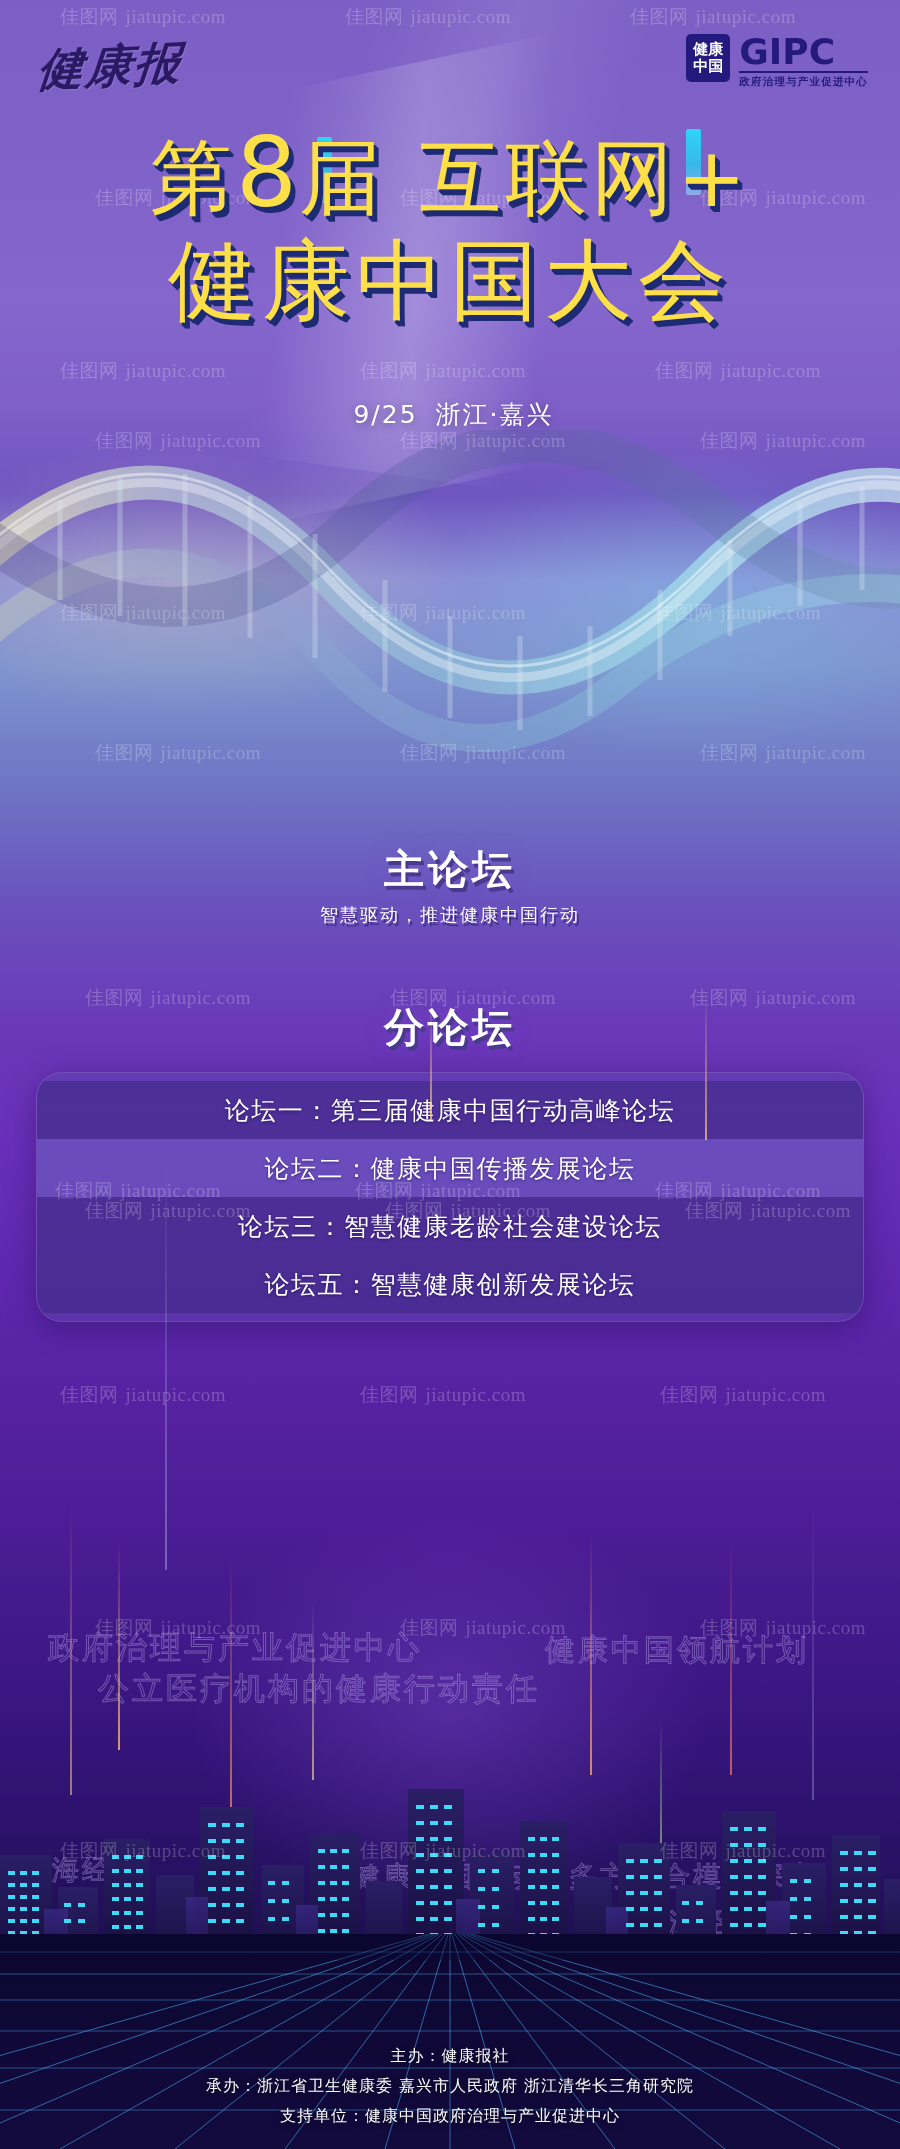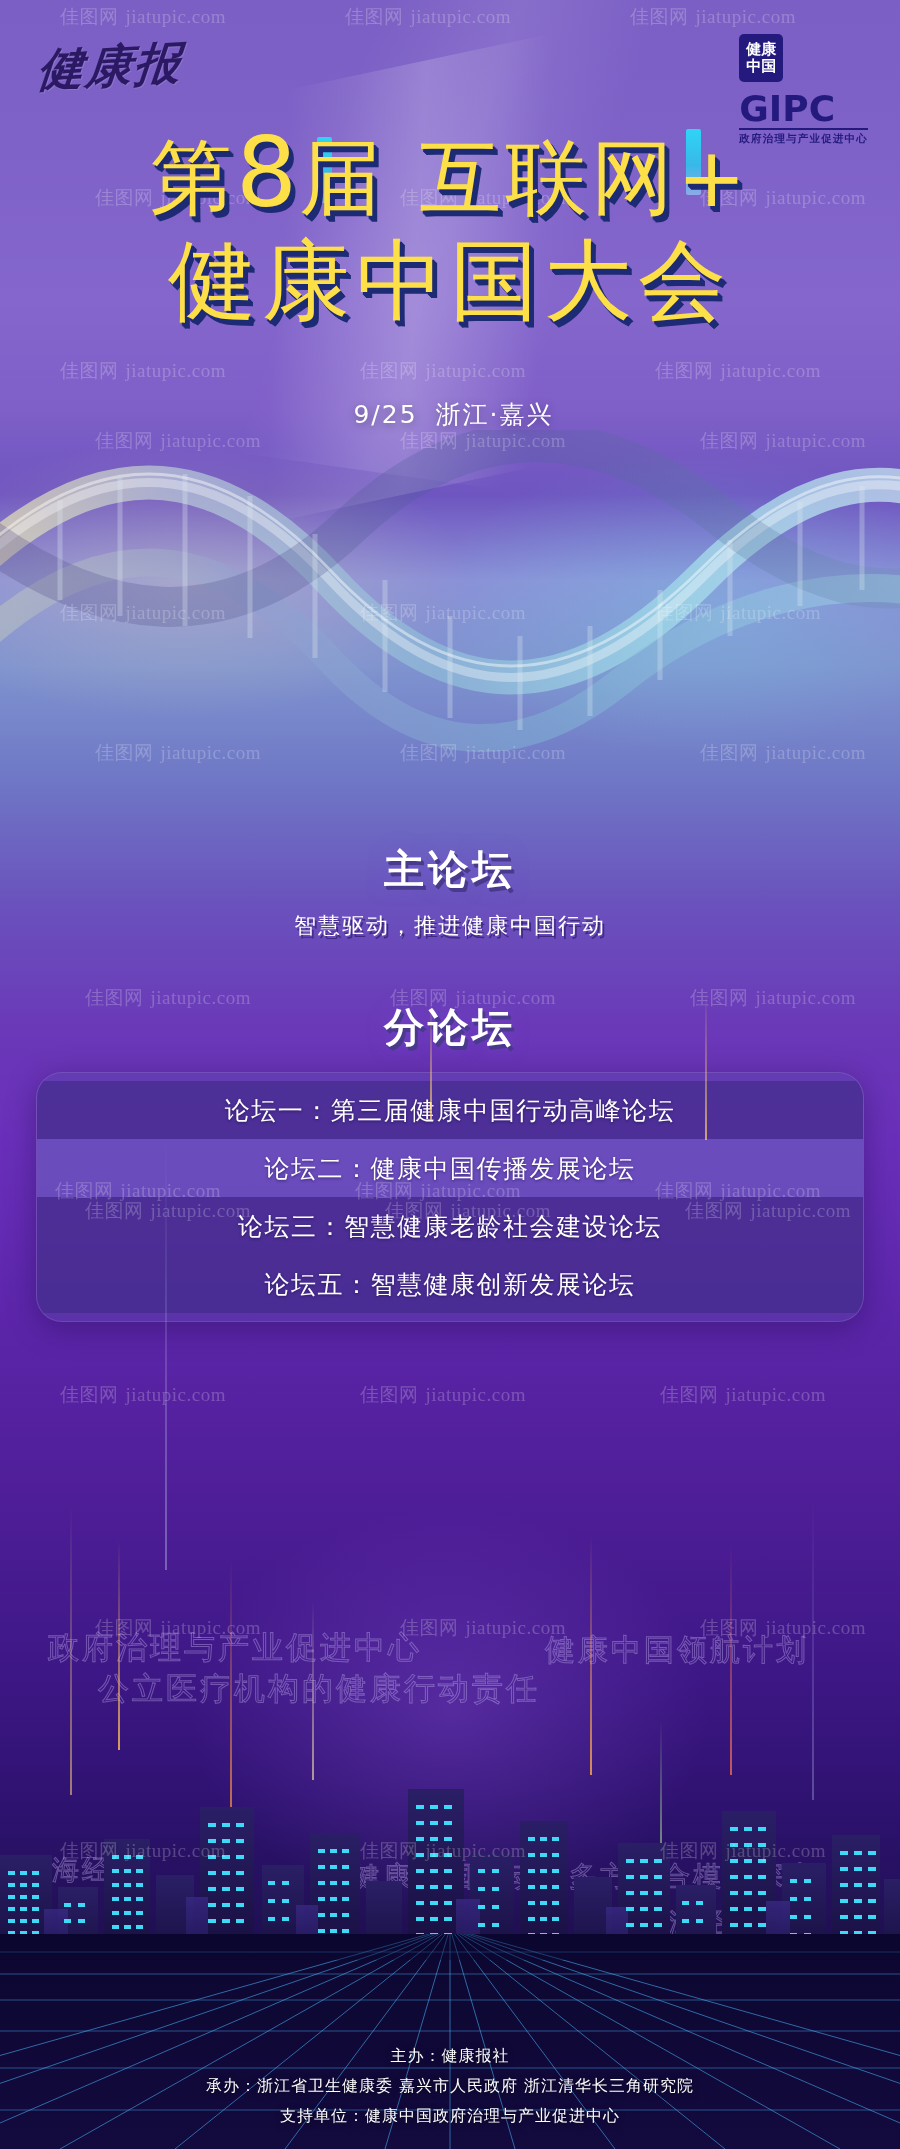--- a/index.html
+++ b/index.html
@@ -84,21 +84,21 @@
   .jkb-logo{
     position:absolute; left:38px; top:6px;
     font-family:"Liberation Serif","DejaVu Serif",serif;
     font-size:46px; font-weight:700; font-style:italic;
     color:#2b1a63; letter-spacing:2px;
     transform:skewX(-8deg) rotate(-3deg);
     text-shadow:1px 1px 0 rgba(255,255,255,.12);
   }
   .gipc-wrap{
     position:absolute; right:32px; top:4px;
-    display:flex; align-items:flex-start; gap:9px;flex-direction:column;
+    display:flex; align-items:flex-start; gap:9px;
   }
   .gipc-badge{
     width:44px; height:48px; background:#241a7e; border-radius:5px;
     display:flex; flex-direction:column; align-items:center; justify-content:center;
     font-family:"DejaVu Sans",sans-serif; color:#fff;
     font-size:15px; font-weight:700; line-height:1.12; letter-spacing:0;
   }
   .gipc-right{ display:flex; flex-direction:column; }
   .gipc-word{
     font-family:"DejaVu Sans",sans-serif;
@@ -147,23 +147,23 @@
   
   .forum-head{ position:absolute; left:0; right:0; text-align:center; }
   .fh-main{ top:842px; }
   .fh-sub{ top:1000px; }
   .fh-title{
     font-family:"DejaVu Sans",sans-serif;
     font-size:40px; font-weight:700; color:#ffffff; letter-spacing:4px;
     text-shadow:3px 4px 0 #4a3a8e, 2px 3px 0 #4a3a8e, 0 0 18px rgba(120,80,220,.5);
   }
   .fh-desc{
-    margin-top:14px;
+    margin-top:6px;
     font-family:"DejaVu Sans",sans-serif;
-    font-size:22px; color:#ffffff; letter-spacing:2px;
+    font-size:18px; color:#ffffff; letter-spacing:2px;
     text-shadow:2px 3px 0 rgba(50,30,110,.75);
   }
 
   
   .panel{
     position:absolute; left:36px; top:1072px; width:828px;
     border-radius:26px; overflow:hidden;
     background:rgba(90,70,170,.42);
     border:1px solid rgba(255,255,255,.10);
     box-shadow:0 6px 30px rgba(20,6,60,.35);

